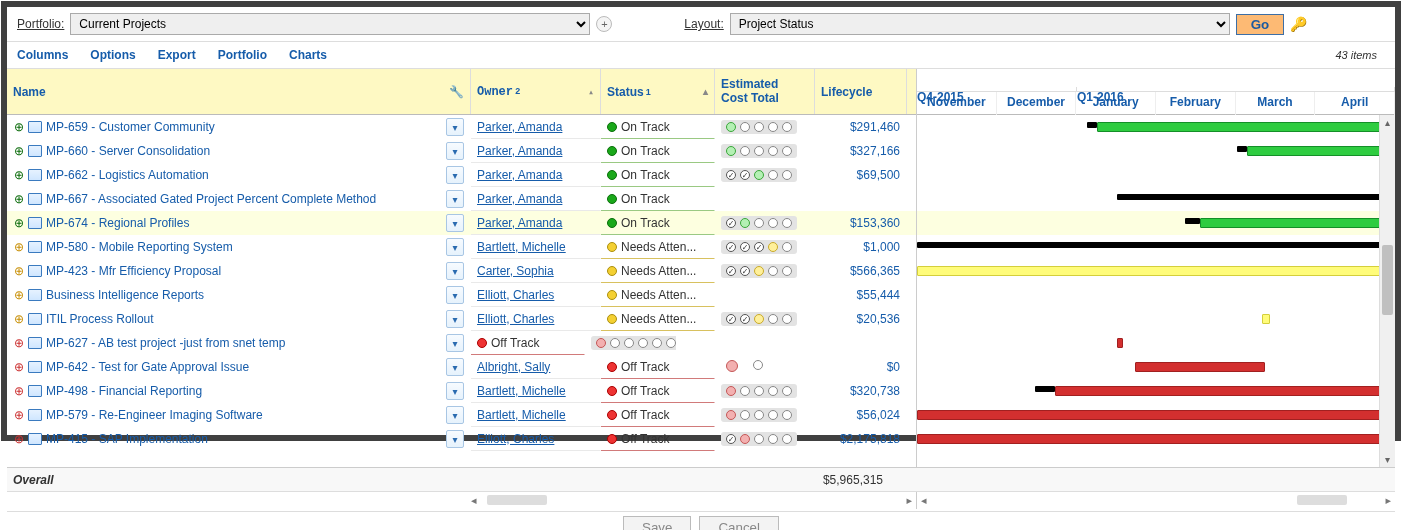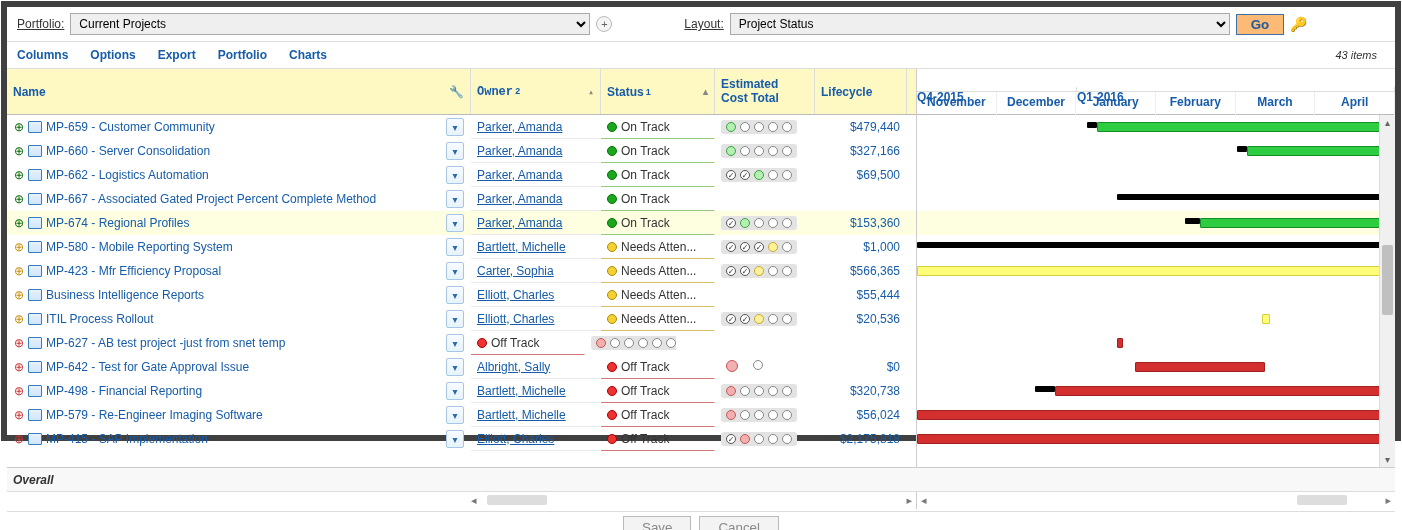--- a/index.html
+++ b/index.html
@@ -161,21 +161,21 @@
             </div>
             <div class="cell life">
               <span class="life-dots gray">
                 <span class="ld g"></span>
                 <span class="ld"></span>
                 <span class="ld"></span>
                 <span class="ld"></span>
                 <span class="ld"></span>
               </span>
             </div>
-            <div class="cell cost">$479,440</div>
+            <div class="cell cost">$291,460</div>
           </div>
           <div class="row">
             <div class="cell name">
               <span class="expand ">⊕</span>
               <span class="doc-icon"></span>
               <span class="link-text">MP-660 - Server Consolidation</span>
               <span class="dd-btn">▾</span>
             </div>
             <div class="cell owner">Parker, Amanda</div>
             <div class="cell status ">
@@ -512,20 +512,23 @@
     <div class="scroll-v">
       <span class="ar" style="top:2px;">▴</span>
       <div class="thumb"></div>
       <span class="ar" style="bottom:2px;">▾</span>
     </div>
   </div>
 </div>
 
 <div class="overall-row">
   <div class="olabel">Overall</div>
+  <div class="ototal">
+        <div class="ocost">$5,965,315</div>
+      </div>
 </div>
 
 <div class="hscroll">
   <div class="hs-left">
     <span class="arrow" style="margin-left:460px;">◂</span>
     <div class="hbar" style="left:480px; width:60px;"></div>
     <span class="arrow" style="margin-left:auto;">▸</span>
   </div>
   <div class="hs-right">
     <span class="arrow">◂</span>

